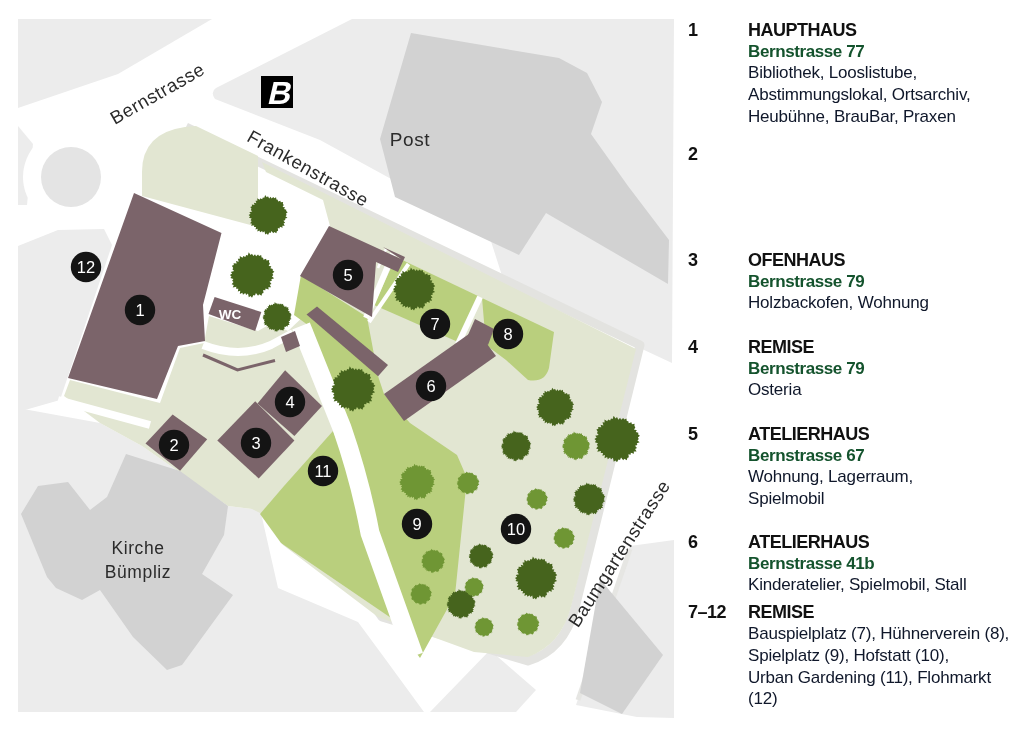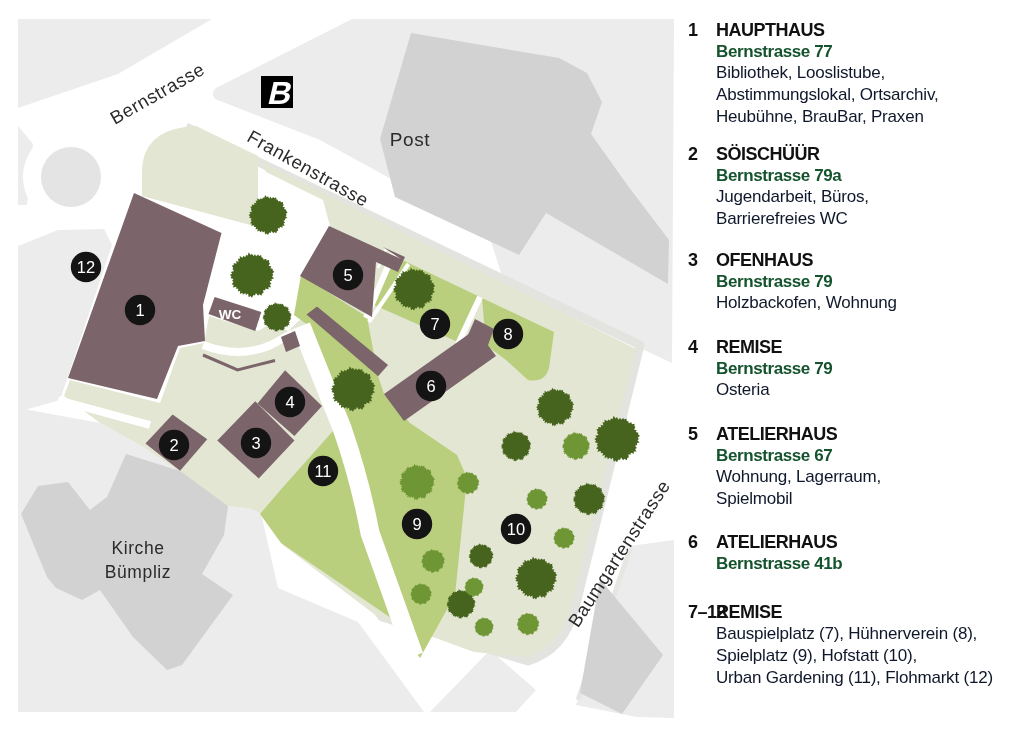--- a/index.html
+++ b/index.html
@@ -1,21 +1,21 @@
 <!DOCTYPE html>
 <html><head>
 <meta charset="utf-8">
 <style>
   html,body{margin:0;padding:0;background:#fff;width:1024px;height:739px;overflow:hidden;}
   body{font-family:"Liberation Sans",sans-serif;}
   #page{position:relative;width:1024px;height:739px;background:#fff;}
   #map{position:absolute;left:0;top:0;}
   .leg{position:absolute;left:688px;width:330px;}
   .leg .num{position:absolute;left:0;top:0;font-weight:bold;font-size:18px;letter-spacing:-0.5px;color:#111;}
-  .leg .body{margin-left:28px;}
+  .leg .body{margin-left:60px;}
   .leg h3{margin:0;font-size:18px;font-weight:bold;letter-spacing:-0.5px;color:#111;line-height:21px;}
   .leg .addr{font-size:17px;font-weight:bold;letter-spacing:-0.4px;color:#14532d;line-height:21.4px;}
   .leg .desc{font-size:17px;font-weight:normal;letter-spacing:-0.2px;color:#0f172a;line-height:21.8px;}
 </style>
 </head>
 <body>
 <div id="page">
 <svg id="map" width="1024" height="739" viewBox="0 0 1024 739">
 <defs>
   <path id="tr" d="M1.039,0.000 L0.974,0.070 L1.081,0.155 L0.942,0.205 L0.968,0.284 L0.857,0.320 L0.951,0.434 L0.863,0.471 L0.931,0.598 L0.794,0.594 L0.813,0.704 L0.658,0.658 L0.649,0.749 L0.544,0.726 L0.562,0.874 L0.492,0.901 L0.465,1.017 L0.350,0.938 L0.296,1.009 L0.192,0.882 L0.144,1.000 L0.070,0.972 L0.000,1.106 L-0.073,1.027 L-0.156,1.084 L-0.195,0.897 L-0.287,0.976 L-0.329,0.883 L-0.440,0.963 L-0.471,0.863 L-0.593,0.922 L-0.573,0.766 L-0.693,0.800 L-0.666,0.666 L-0.775,0.671 L-0.766,0.573 L-0.940,0.604 L-0.888,0.485 L-0.995,0.454 L-0.902,0.336 L-0.970,0.285 L-0.906,0.197 L-1.055,0.152 L-0.996,0.071 L-1.077,0.000 L-0.966,-0.069 L-1.039,-0.149 L-0.872,-0.190 L-0.956,-0.281 L-0.916,-0.342 L-0.983,-0.449 L-0.886,-0.484 L-0.898,-0.577 L-0.745,-0.558 L-0.786,-0.681 L-0.647,-0.647 L-0.691,-0.798 L-0.591,-0.789 L-0.597,-0.930 L-0.463,-0.847 L-0.424,-0.929 L-0.327,-0.876 L-0.286,-0.973 L-0.207,-0.953 L-0.159,-1.107 L-0.070,-0.980 L-0.000,-1.042 L0.066,-0.921 L0.146,-1.016 L0.200,-0.920 L0.295,-1.004 L0.347,-0.932 L0.447,-0.980 L0.467,-0.855 L0.541,-0.842 L0.558,-0.746 L0.687,-0.793 L0.708,-0.708 L0.838,-0.726 L0.828,-0.620 L0.873,-0.561 L0.812,-0.443 L0.944,-0.431 L0.893,-0.333 L1.016,-0.298 L1.008,-0.219 L1.092,-0.157 L0.992,-0.071 Z"></path>
@@ -150,25 +150,20 @@
 <div class="leg" style="top:20px;">
       <div class="num">1</div>
       <div class="body">
   <h3>HAUPTHAUS</h3>
   <div class="addr">Bernstrasse 77</div>
   <div class="desc">Bibliothek, Looslistube,<br>Abstimmungslokal, Ortsarchiv,<br>Heubühne, BrauBar, Praxen</div>
 </div>
     </div>
 <div class="leg" style="top:144px;">
       <div class="num">2</div>
-      <div class="body">
-  <h3>SÖISCHÜÜR</h3>
-  <div class="addr">Bernstrasse 79a</div>
-  <div class="desc">Jugendarbeit, Büros,<br>Barrierefreies WC</div>
-</div>
     </div>
 <div class="leg" style="top:250px;">
       <div class="num">3</div>
       <div class="body">
   <h3>OFENHAUS</h3>
   <div class="addr">Bernstrasse 79</div>
   <div class="desc">Holzbackofen, Wohnung</div>
 </div>
     </div>
 <div class="leg" style="top:337px;">
@@ -185,20 +180,21 @@
   <h3>ATELIERHAUS</h3>
   <div class="addr">Bernstrasse 67</div>
   <div class="desc">Wohnung, Lagerraum,<br>Spielmobil</div>
 </div>
     </div>
 <div class="leg" style="top:532px;">
       <div class="num">6</div>
       <div class="body">
   <h3>ATELIERHAUS</h3>
   <div class="addr">Bernstrasse 41b</div>
+  <div class="desc">Kinderatelier, Spielmobil, Stall</div>
 </div>
     </div>
 <div class="leg" style="top:602px;">
       <div class="num">7–12</div>
       <div class="body">
   <h3>REMISE</h3>
   <div class="desc">Bauspielplatz (7), Hühnerverein (8),<br>Spielplatz (9), Hofstatt (10),<br>Urban Gardening (11), Flohmarkt (12)</div>
 </div>
     </div>
 </div>

